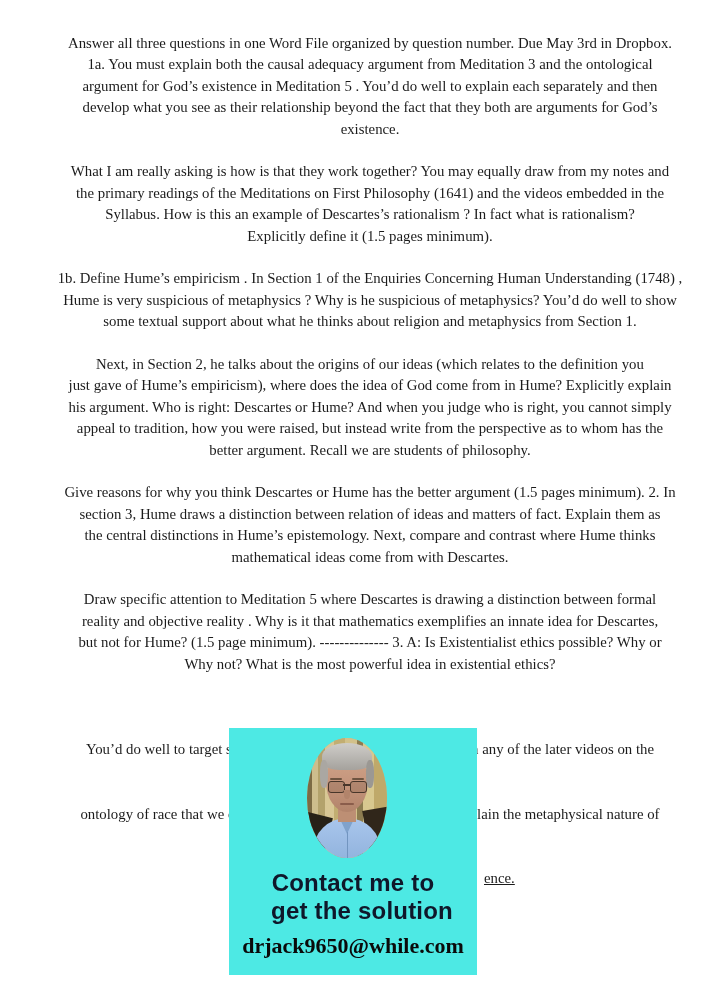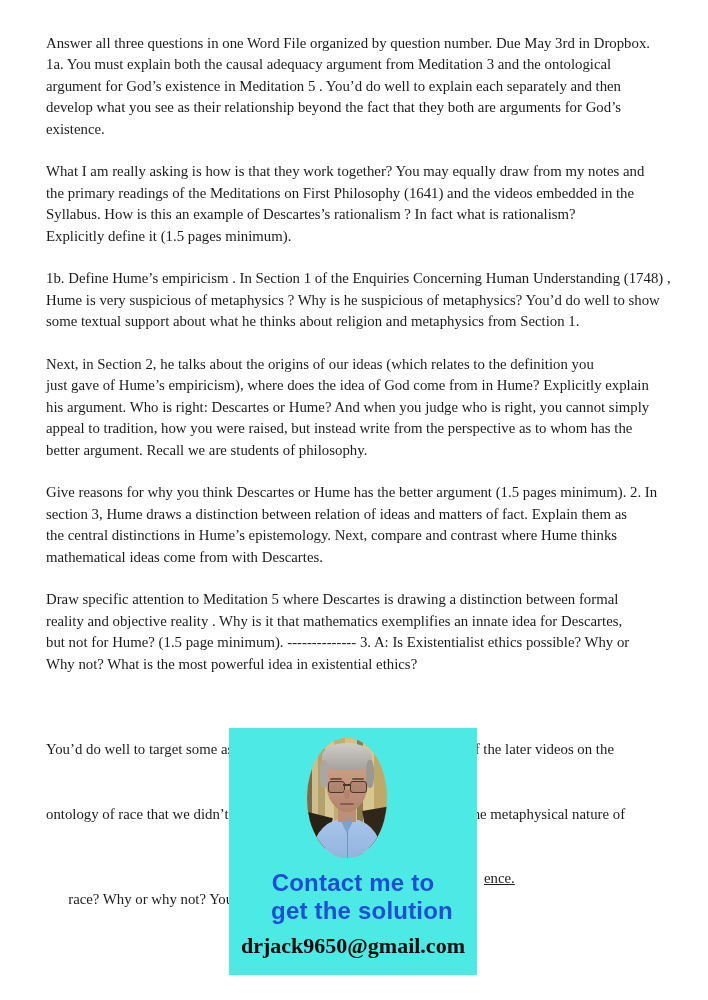--- a/index.html
+++ b/index.html
@@ -7,33 +7,33 @@
     width:708px; height:1000px;
     background:#ffffff;
     position:relative;
     overflow:hidden;
     font-family:"Liberation Serif", serif;
   }
   .doc {
     position:absolute; left:46px; top:33px; width:648px;
     font-size:14.8px; line-height:21.4px; color:#1b1b1b;
   }
-  .para { margin:0 0 21.4px 0; white-space:pre; }
+  .para { margin:0 0 21.4px 0; white-space:pre;text-align:center; }
   .line { position:relative; height:21.4px; white-space:pre; }
   .line .frag-right { position:absolute; top:0; white-space:pre; }
 
   
   .overlay {
     position:absolute; left:229px; top:728px; width:248px; height:247px;
     background:#4de9e4; z-index:5;
   }
   .headline {
     position:absolute; width:100%; text-align:center;
     font-family:"Liberation Sans", sans-serif; font-weight:700;
-    font-size:24px; line-height:28px; color:#1d4ed8; letter-spacing:0.2px;
+    font-size:24px; line-height:28px; color:#0f172a; letter-spacing:0.2px;
   }
   .headline.l1 { top:141px; }
   .headline.l2 { top:169px;margin-left:9px; }
   .email {
     position:absolute; top:204px; width:100%; text-align:center;
     font-family:"Liberation Serif", serif; font-weight:700;
     font-size:22px; line-height:28px; color:#0a0a0a;
   }
 
   
@@ -152,14 +152,14 @@
     <div class="ph-brow" style="left:23px;"></div>
     <div class="ph-brow" style="left:45px;"></div>
     <div class="lens left"></div>
     <div class="lens right"></div>
     <div class="ph-bridge"></div>
     <div class="ph-nose"></div>
     <div class="ph-mouth"></div>
   </div>
   <div class="headline l1">Contact me to</div>
   <div class="headline l2">get the solution</div>
-  <div class="email">drjack9650@gmail.com</div>
+  <div class="email">drjack9650@while.com</div>
 </div>
 
 </body></html>

